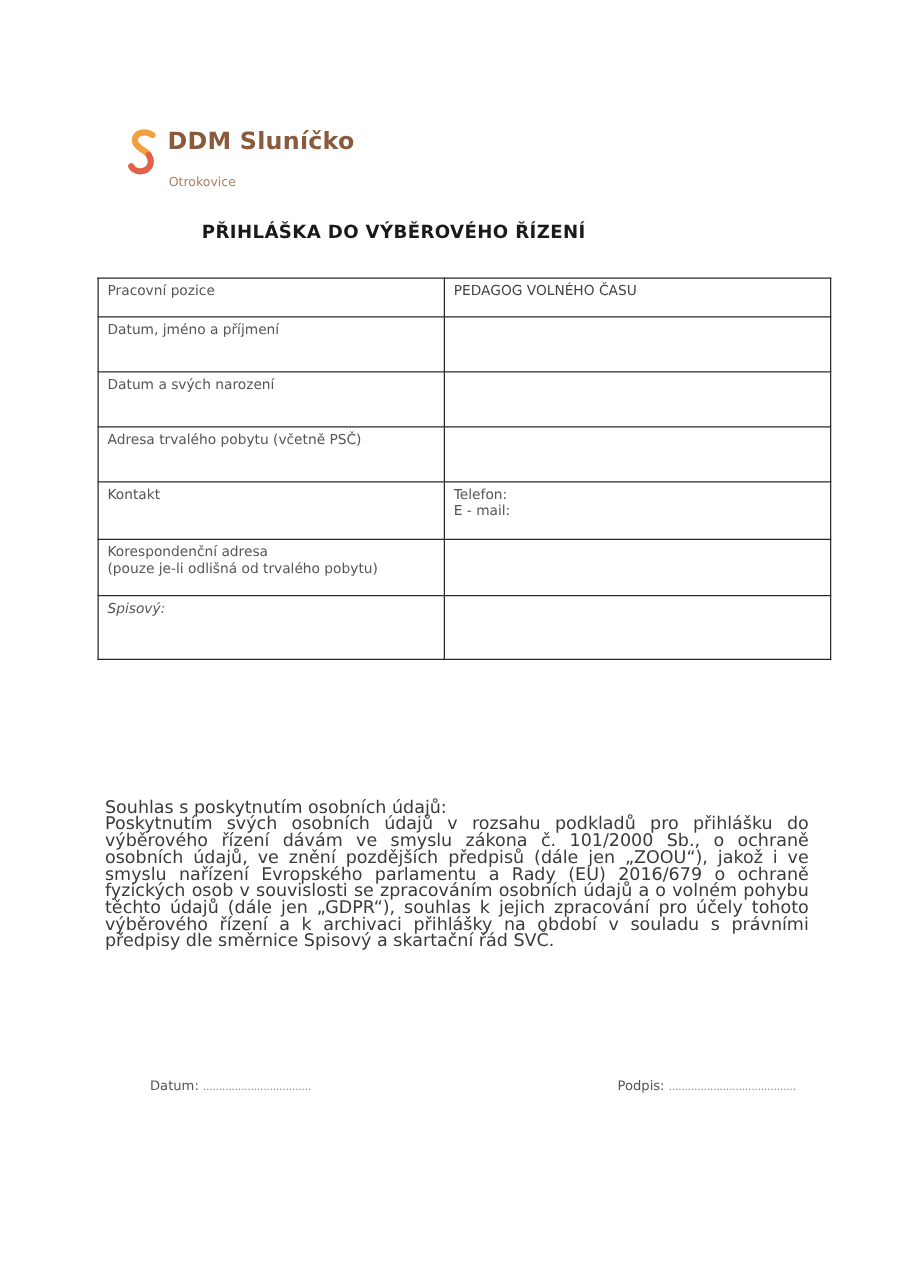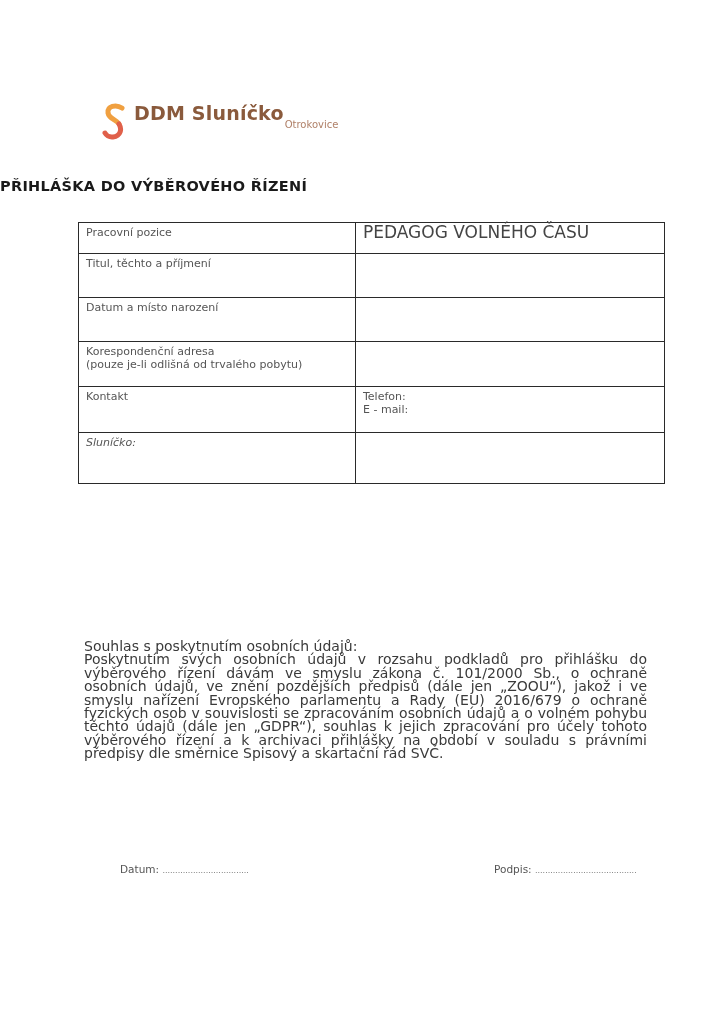--- a/index.html
+++ b/index.html
@@ -1,33 +1,33 @@
 <!DOCTYPE html>
 <html><head>
 <meta charset="utf-8">
 <style>
   html, body { margin: 0; padding: 0; background: #ffffff; }
   body { width: 723px; height: 1024px; position: relative; overflow: hidden;
          font-family: "DejaVu Sans", sans-serif; color: #3a3a3a; }
   .logo { position: absolute; left: 102px; top: 102px; display: flex; align-items: flex-start; }
   .logo-icon { width: 28px; height: 40px; margin-right: 4px; }
-  .logo-text { display: flex; flex-direction: row; }
+  .logo-text { display: flex; flex-direction: column; }
   .logo-title { font-family: "DejaVu Sans", sans-serif; font-weight: bold; font-size: 19px;
                 color: #8a5a3c; line-height: 22px; letter-spacing: 0.2px; }
   .logo-sub { font-size: 10px; color: #b08068; line-height: 12px; margin-top: 17px; margin-left: 1px; }
 
-  .title { position: absolute; left: 0; width: 630px; top: 178px; text-align: left;
+  .title { position: absolute; left: 0; width: 630px; top: 178px; text-align: center;
            font-weight: bold; font-size: 14.5px; color: #1a1a1a; letter-spacing: 0.3px; }
 
   table.form { position: absolute; left: 78px; top: 222px; width: 587px;
                border-collapse: collapse; table-layout: fixed; }
   table.form td { border: 1.3px solid #2a2a2a; vertical-align: top; padding: 3px 7px;
                   font-size: 11px; color: #555; line-height: 13px; }
   table.form td.lbl { width: 262px; }
-  table.form td.val-strong { font-size: 17px; color: #444; padding-top: 3px; }
+  table.form td.val-strong { font-size: 11px; color: #444; padding-top: 3px; }
   td.lbl .italic { font-style: italic; }
 
   .consent { position: absolute; left: 84px; top: 640px; width: 563px;
              font-size: 14px; line-height: 13.4px; color: #3a3a3a; }
   .consent .body { text-align: justify; }
 
   .sign { position: absolute; top: 863px; font-size: 10.5px; color: #555; }
   .sign.left { left: 84px; margin-left: 36px; }
   .sign.right { left: 472px; margin-left: 22px; }
   .dots { font-size: 8px; color: #777; letter-spacing: 0px; }
@@ -48,43 +48,47 @@
 
 <div class="title">PŘIHLÁŠKA DO VÝBĚROVÉHO ŘÍZENÍ</div>
 
 <table class="form">
   <tbody>
       <tr style="height:31px">
     <td class="lbl">Pracovní pozice</td>
     <td class="val-strong">PEDAGOG VOLNÉHO ČASU</td>
   </tr>
   <tr style="height:44px">
-    <td class="lbl">Titul, těchto a příjmení</td>
+    <td class="lbl">Datum, jméno a příjmení</td>
     <td></td>
   </tr>
   <tr style="height:44px">
-    <td class="lbl">Datum a místo narození</td>
+    <td class="lbl">Datum a svých narození</td>
     <td></td>
   </tr>
-  <tr style="height:45px">
-    <td class="lbl">
-      <div>Korespondenční adresa</div>
-      <div>(pouze je-li odlišná od trvalého pobytu)</div>
-    </td>
+  <tr style="height:44px">
+    <td class="lbl">Adresa trvalého pobytu (včetně PSČ)</td>
     <td></td>
   </tr>
   <tr style="height:46px">
     <td class="lbl">Kontakt</td>
     <td>
       <div>Telefon:</div>
       <div>E - mail:</div>
     </td>
   </tr>
+  <tr style="height:45px">
+    <td class="lbl">
+      <div>Korespondenční adresa</div>
+      <div>(pouze je-li odlišná od trvalého pobytu)</div>
+    </td>
+    <td></td>
+  </tr>
   <tr style="height:51px">
-    <td class="lbl"><span class="italic">Sluníčko:</span></td>
+    <td class="lbl"><span class="italic">Spisový:</span></td>
     <td></td>
   </tr>
 </tbody>
   </table>
 
 <div class="consent">
   <div>Souhlas s poskytnutím osobních údajů:</div>
   <div class="body">Poskytnutím svých osobních údajů v rozsahu podkladů pro přihlášku do výběrového řízení dávám ve smyslu zákona č. 101/2000 Sb., o ochraně osobních údajů, ve znění pozdějších předpisů (dále jen „ZOOU“), jakož i ve smyslu nařízení Evropského parlamentu a Rady (EU) 2016/679 o ochraně fyzických osob v souvislosti se zpracováním osobních údajů a o volném pohybu těchto údajů (dále jen „GDPR“), souhlas k jejich zpracování pro účely tohoto výběrového řízení a k archivaci přihlášky na období v souladu s právními předpisy dle směrnice Spisový a skartační řád SVČ.</div>
 </div>
 

